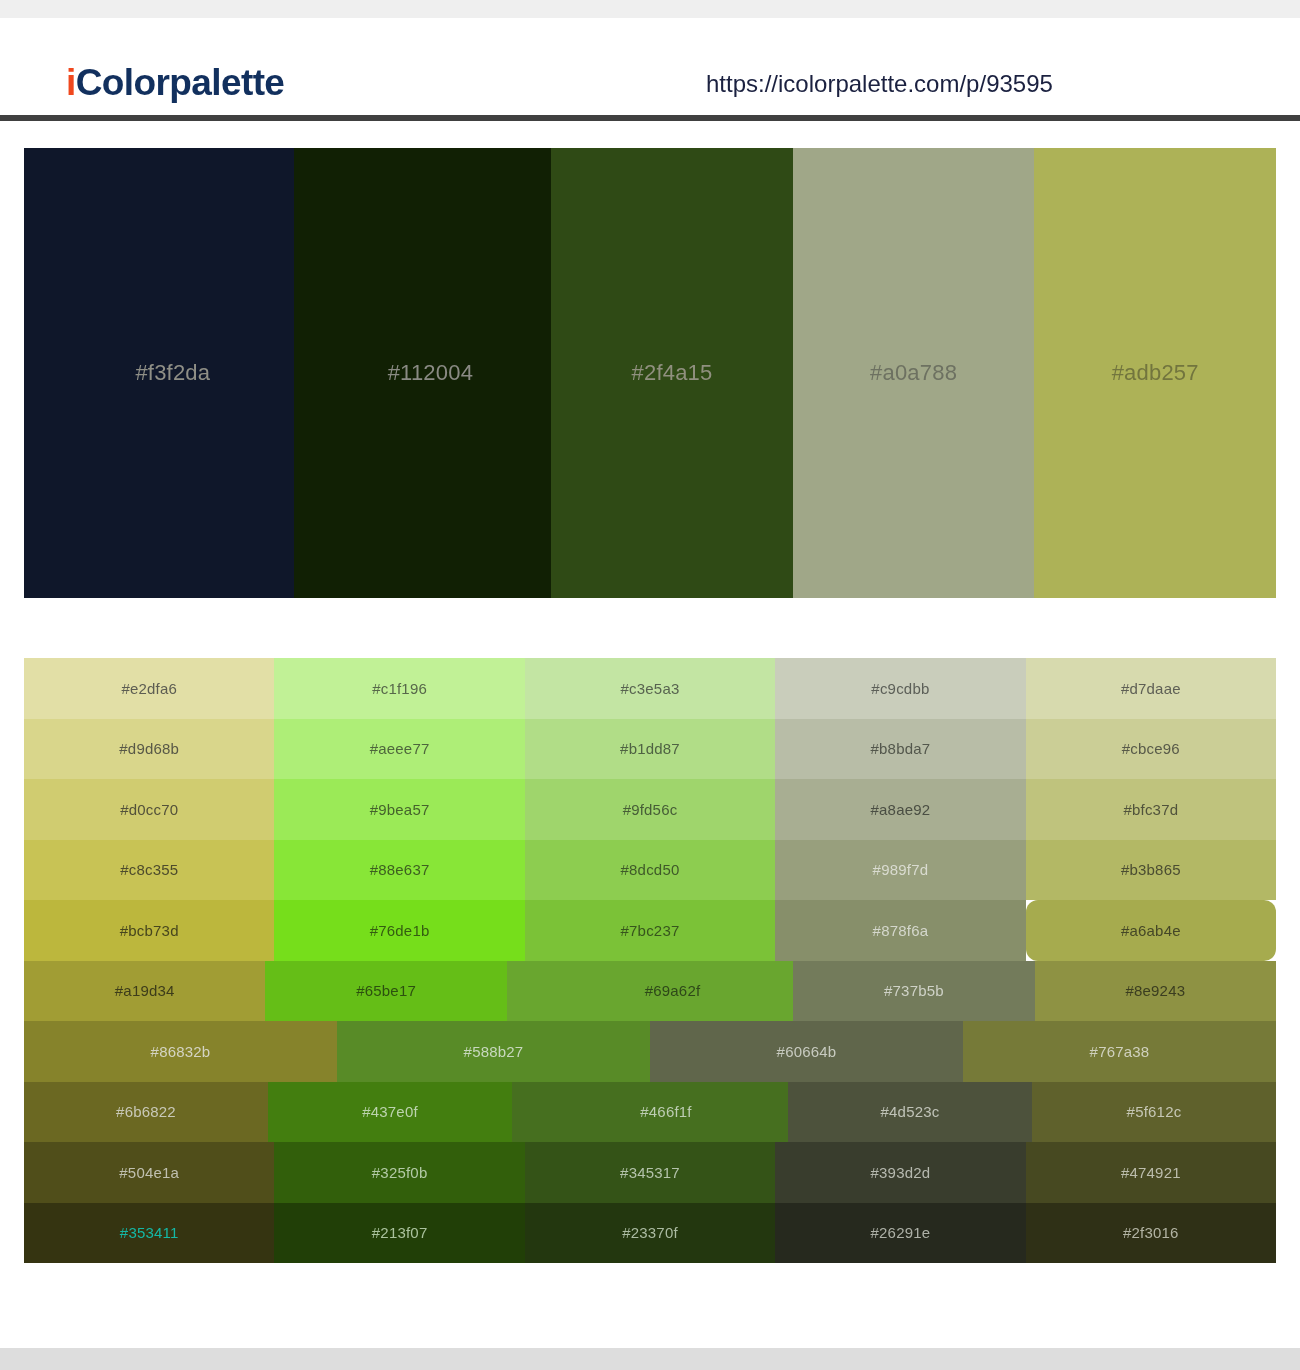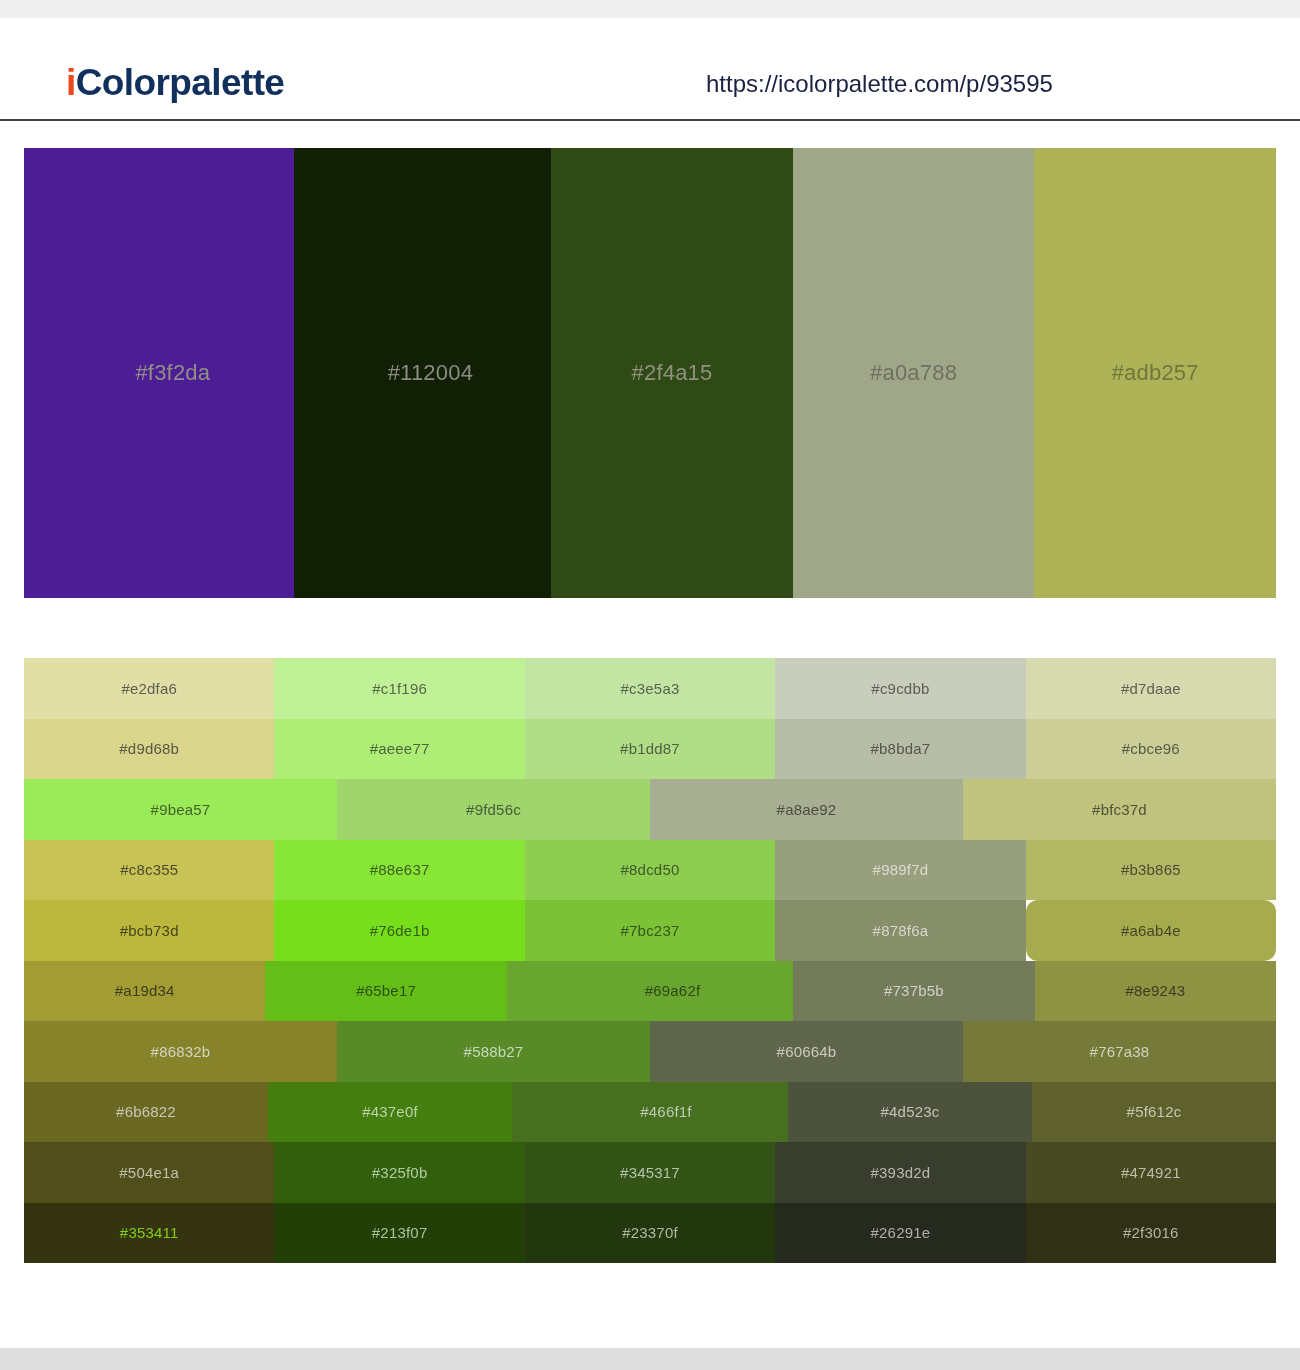--- a/index.html
+++ b/index.html
@@ -32,21 +32,21 @@
     width: 1300px; height: 22px;
     background: #dddddd;
   }
 
   
   .header {
     position: absolute;
     left: 0; top: 18px;
     width: 1300px; height: 103px;
     background: #ffffff;
-    border-bottom: 2px solid #404040;
+    border-bottom: 6px solid #404040;
   }
 
   .logo {
     position: absolute;
     left: 66px;
     top: 46px;
     font-size: 37px;
     font-weight: bold;
     letter-spacing: -0.6px;
     white-space: nowrap;
@@ -123,21 +123,21 @@
   <div class="chrome-band-top"></div>
 
   <div class="header">
     <div class="logo">
       <span class="logo-i">i</span><span class="logo-rest">Colorpalette</span>
     </div>
     <div class="header-url">https://icolorpalette.com/p/93595</div>
   </div>
 
   <div class="palette-strip">
-      <div class="palette-swatch" style="background: #4c1d95; padding-left: 28px;">
+      <div class="palette-swatch" style="background: #0f172a; padding-left: 28px;">
         <span class="hex" style="color: rgb(143, 143, 134);">#f3f2da</span>
       </div>
       <div class="palette-swatch" style="background: rgb(17, 32, 4); padding-left: 16px;">
         <span class="hex" style="color: rgb(138, 138, 132);">#112004</span>
       </div>
       <div class="palette-swatch" style="background: rgb(47, 74, 21);">
         <span class="hex" style="color: rgb(144, 144, 127);">#2f4a15</span>
       </div>
       <div class="palette-swatch" style="background: rgb(160, 167, 136);">
         <span class="hex" style="color: rgb(109, 113, 97);">#a0a788</span>
@@ -176,20 +176,23 @@
           <span class="hex" style="color: rgb(79, 99, 67);">#b1dd87</span>
         </div>
         <div class="shade-cell" style="background: rgb(184, 189, 167);">
           <span class="hex" style="color: rgb(83, 87, 76);">#b8bda7</span>
         </div>
         <div class="shade-cell" style="background: rgb(203, 206, 150);">
           <span class="hex" style="color: rgb(88, 90, 73);">#cbce96</span>
         </div>
       </div>
       <div class="shade-row">
+        <div class="shade-cell" style="background: rgb(208, 204, 112);">
+          <span class="hex" style="color: rgb(83, 81, 58);">#d0cc70</span>
+        </div>
         <div class="shade-cell" style="background: rgb(155, 234, 87);">
           <span class="hex" style="color: rgb(69, 99, 44);">#9bea57</span>
         </div>
         <div class="shade-cell" style="background: rgb(159, 213, 108);">
           <span class="hex" style="color: rgb(71, 94, 55);">#9fd56c</span>
         </div>
         <div class="shade-cell" style="background: rgb(168, 174, 146);">
           <span class="hex" style="color: rgb(74, 78, 67);">#a8ae92</span>
         </div>
         <div class="shade-cell" style="background: rgb(191, 195, 125);">
@@ -290,21 +293,21 @@
         </div>
         <div class="shade-cell" style="background: rgb(57, 61, 45);">
           <span class="hex" style="color: rgb(182, 185, 175);">#393d2d</span>
         </div>
         <div class="shade-cell" style="background: rgb(71, 73, 33);">
           <span class="hex" style="color: rgb(188, 189, 172);">#474921</span>
         </div>
       </div>
       <div class="shade-row">
         <div class="shade-cell" style="background: rgb(53, 52, 17);">
-          <span class="hex" style="color: #84cc16;">#353411</span>
+          <span class="hex" style="color: #14b8a6;">#353411</span>
         </div>
         <div class="shade-cell" style="background: rgb(33, 63, 7);">
           <span class="hex" style="color: rgb(170, 194, 157);">#213f07</span>
         </div>
         <div class="shade-cell" style="background: rgb(35, 55, 15);">
           <span class="hex" style="color: rgb(171, 187, 162);">#23370f</span>
         </div>
         <div class="shade-cell" style="background: rgb(38, 41, 30);">
           <span class="hex" style="color: rgb(173, 176, 167);">#26291e</span>
         </div>

